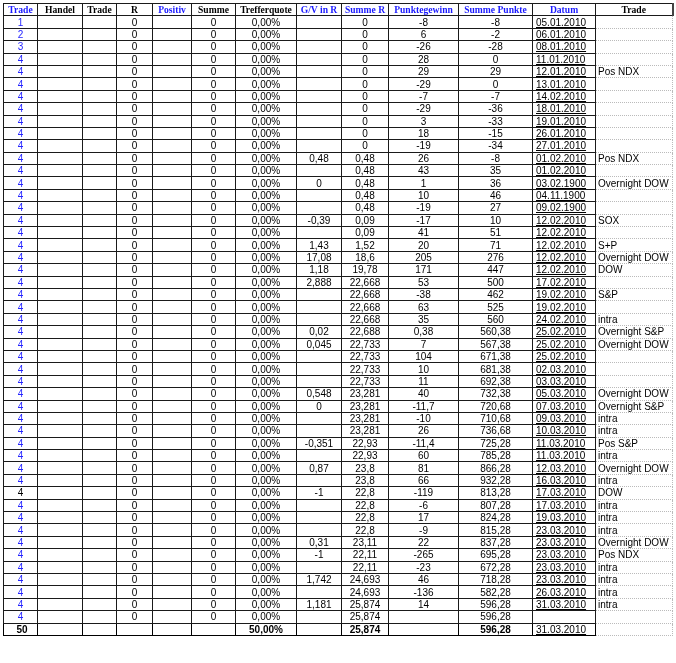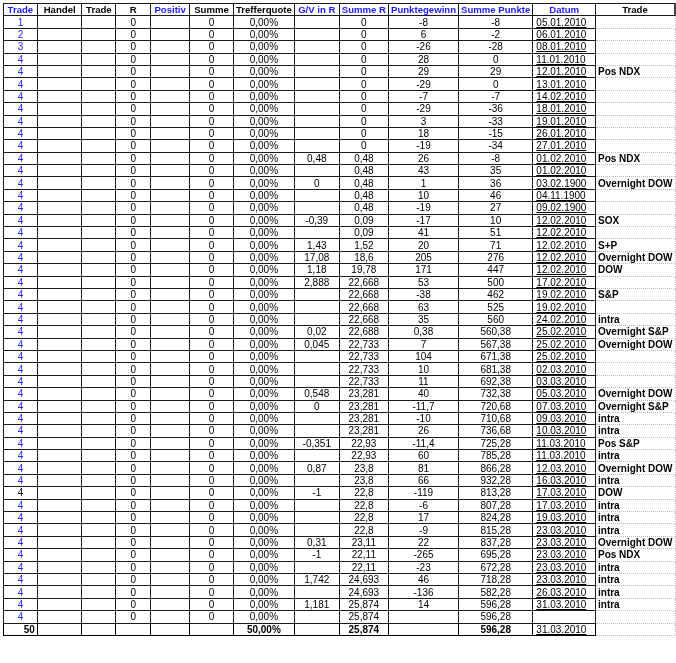--- a/index.html
+++ b/index.html
@@ -1,29 +1,29 @@
 <!DOCTYPE html>
 <html><head>
 <meta charset="utf-8">
 <style>
   html, body { margin:0; padding:0; background:#ffffff; }
   body { width:676px; height:663px; overflow:hidden; position:relative;
          font-family:"Liberation Sans", sans-serif; font-size:10px; color:#000; }
   table { position:absolute; left:3px; top:3px; border-collapse:collapse; table-layout:fixed; }
   td, th { height:11.4px; padding:0 2px; line-height:11px; white-space:nowrap; overflow:hidden;
            border:1px solid #1a1a1a; text-align:center; font-weight:normal; }
-  th { font-weight:bold; font-size:9.6px; }
+  th { font-weight:bold; font-size:9.6px;font-family:Liberation Serif, serif; }
   th.blue { color:#1a1aff; }
   td.trade { color:#2525ff; }
   td.trade.black { color:#000; }
-  td.note-col { text-align:left; border-right:1px dotted #bbb; border-top:1px dotted #bbb; border-bottom:1px dotted #bbb;font-weight:bold; }
+  td.note-col { text-align:left; border-right:1px dotted #bbb; border-top:1px dotted #bbb; border-bottom:1px dotted #bbb; }
   th.note-col { border-right:2px solid #444; }
   tr.total td { border:1.5px solid #000; font-weight:bold; }
   tr.total td.plain { font-weight:normal; }
-  tr.total td.trade-total { text-align:right; padding-left:5px; color:#000; }
+  tr.total td.trade-total { text-align:center; padding-left:5px; color:#000; }
   tr.total td.note-col { border:1px dotted #bbb; font-weight:normal; }
   td.date { text-align:left; padding-left:3px; border-right:1px dotted #bbb;text-decoration:underline; }
 </style>
 </head>
 <body>
 
 <table>
   <colgroup>
     <col style="width:34px">
       <col style="width:45px">

